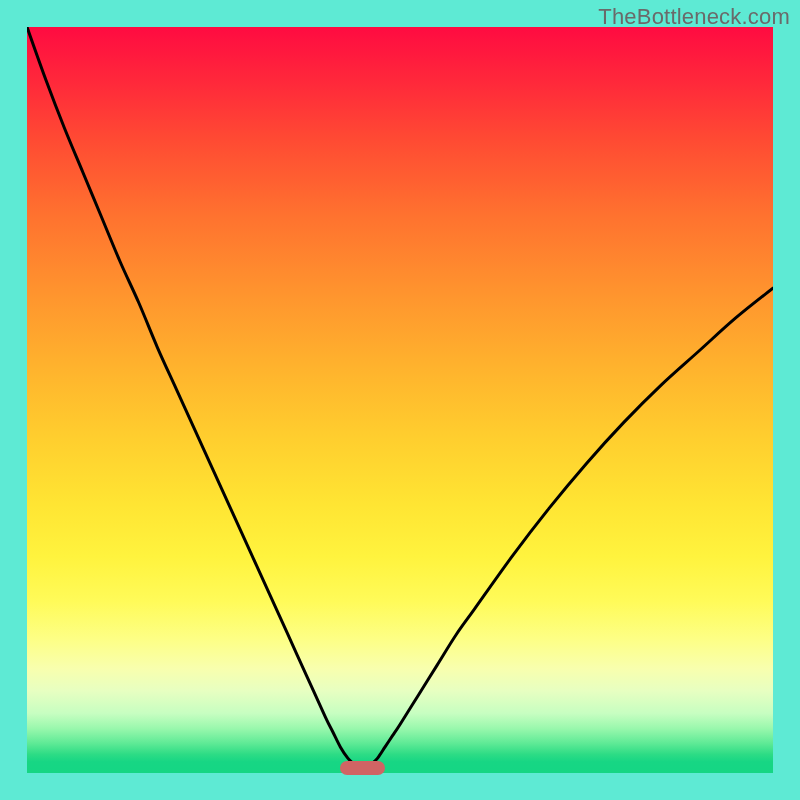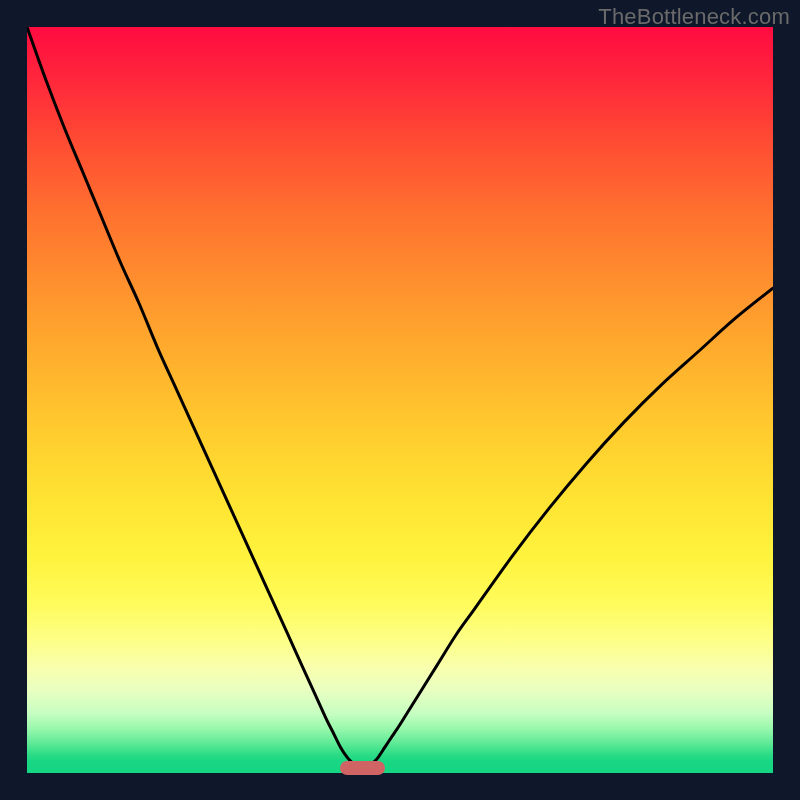--- a/index.html
+++ b/index.html
@@ -8,21 +8,21 @@
     width: 800px;
     height: 800px;
     overflow: hidden;
     background: #000;
     font-family: Arial, Helvetica, sans-serif;
   }
   .frame {
     position: absolute;
     left: 0; top: 0;
     width: 800px; height: 800px;
-    background: #0f172a;
+    background: #5eead4;
   }
   .plot {
     position: absolute;
     left: 27px;
     top: 27px;
     width: 746px;
     height: 746px;
     
     background: linear-gradient(to bottom,
       #ff0b41 0%,

